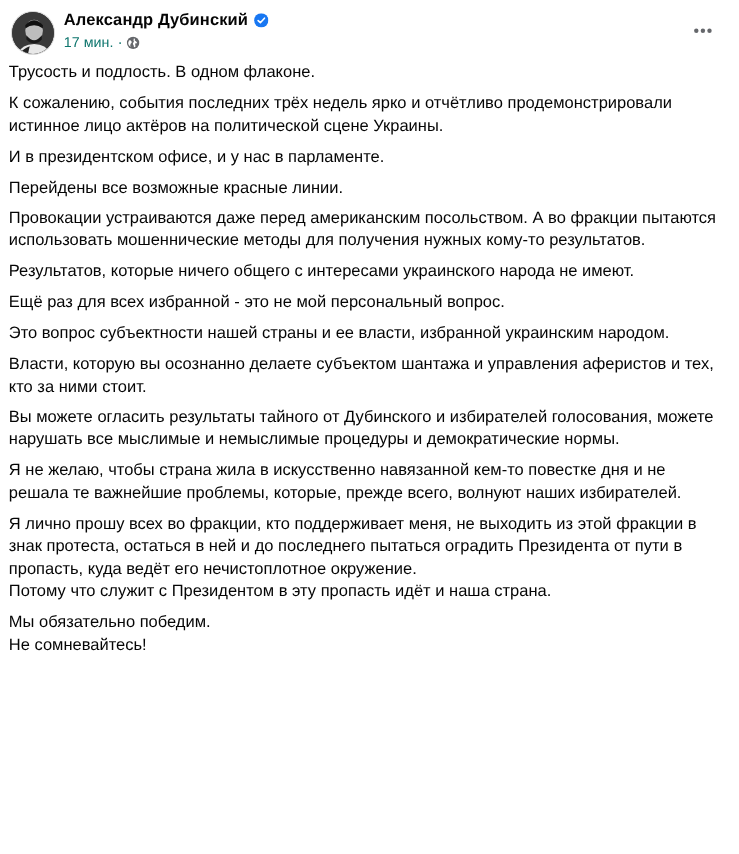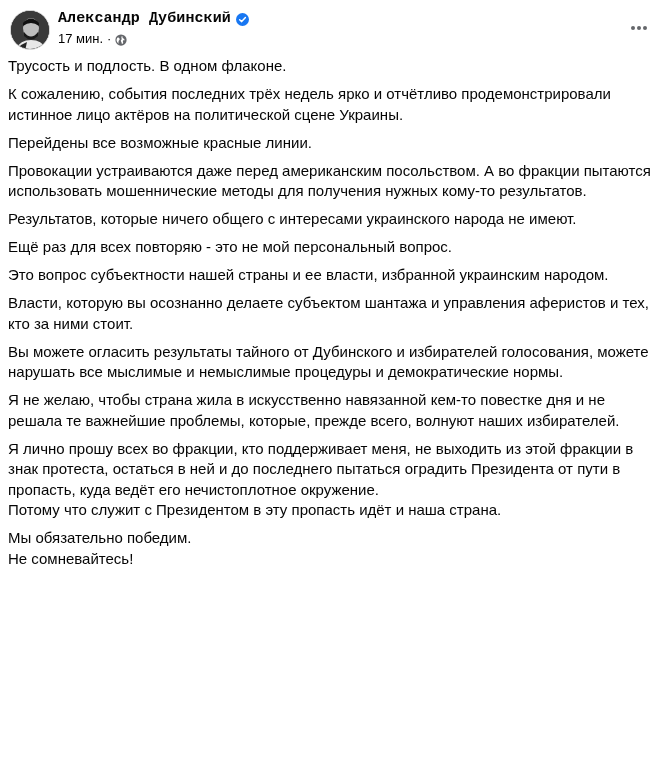--- a/index.html
+++ b/index.html
@@ -2,23 +2,23 @@
 <html><head>
 <meta charset="utf-8">
 <style>
   html, body { margin:0; padding:0; background:#ffffff; }
   body { width:672px; height:776px; overflow:hidden; font-family:"Liberation Sans", sans-serif; color:#050505; }
   .post { position:relative; width:672px; }
   .header { position:relative; height:56px; }
   .avatar { position:absolute; left:10px; top:10px; width:40px; height:40px; border-radius:50%; overflow:hidden; background:#2a2a2a; border:1px solid #ddd; box-sizing:border-box; }
   .avatar svg { display:block; }
   .name-row { position:absolute; left:58px; top:10px; display:flex; align-items:center; gap:5px; }
-  .name { font-weight:bold; font-size:15px; color:#050505; letter-spacing:0.1px;font-family:Liberation Mono, monospace; }
+  .name { font-weight:bold; font-size:15px; color:#050505; letter-spacing:0.1px; }
   .verified { width:13px; height:13px; display:inline-block; }
-  .meta-row { position:absolute; left:58px; top:31px; display:flex; align-items:flex-end; gap:4px; font-size:13px; color:#000000; }
+  .meta-row { position:absolute; left:58px; top:31px; display:flex; align-items:center; gap:4px; font-size:13px; color:#0f766e; }
   .globe { width:12px; height:12px; display:inline-block; }
   .more { position:absolute; right:22px; top:17px; width:22px; height:22px; display:flex; align-items:center; justify-content:center; cursor:pointer; }
   .more span { display:inline-block; width:4px; height:4px; border-radius:50%; background:#65676b; margin:0 1px; }
   .body { padding:0 10px 0 8px; font-size:15px; line-height:20.5px; color:#050505; }
   .body p { margin:0 0 7.5px 0; }
 </style>
 </head>
 <body>
 
 <div class="post">
@@ -56,24 +56,25 @@
     <div class="more">
       <span></span>
         <span></span>
         <span></span>
     </div>
   </div>
 
   <div class="body">
     <p>Трусость и подлость. В одном флаконе.</p>
     <p>К сожалению, события последних трёх недель ярко и отчётливо продемонстрировали истинное лицо актёров на политической сцене Украины.</p>
+    <p>И в президентском офисе, и у нас в парламенте.</p>
     <p>Перейдены все возможные красные линии.</p>
     <p>Провокации устраиваются даже перед американским посольством. А во фракции пытаются использовать мошеннические методы для получения нужных кому-то результатов.</p>
     <p>Результатов, которые ничего общего с интересами украинского народа не имеют.</p>
-    <p>Ещё раз для всех повторяю - это не мой персональный вопрос.</p>
+    <p>Ещё раз для всех избранной - это не мой персональный вопрос.</p>
     <p>Это вопрос субъектности нашей страны и ее власти, избранной украинским народом.</p>
     <p>Власти, которую вы осознанно делаете субъектом шантажа и управления аферистов и тех, кто за ними стоит.</p>
     <p>Вы можете огласить результаты тайного от Дубинского и избирателей голосования, можете нарушать все мыслимые и немыслимые процедуры и демократические нормы.</p>
     <p>Я не желаю, чтобы страна жила в искусственно навязанной кем-то повестке дня и не решала те важнейшие проблемы, которые, прежде всего, волнуют наших избирателей.</p>
     <p style="margin-bottom:0">Я лично прошу всех во фракции, кто поддерживает меня, не выходить из этой фракции в знак протеста, остаться в ней и до последнего пытаться оградить Президента от пути в пропасть, куда ведёт его нечистоплотное окружение.</p>
     <p>Потому что служит с Президентом в эту пропасть идёт и наша страна.</p>
     <p style="margin-bottom:0">Мы обязательно победим.</p>
     <p>Не сомневайтесь!</p>
   </div>
 </div>

